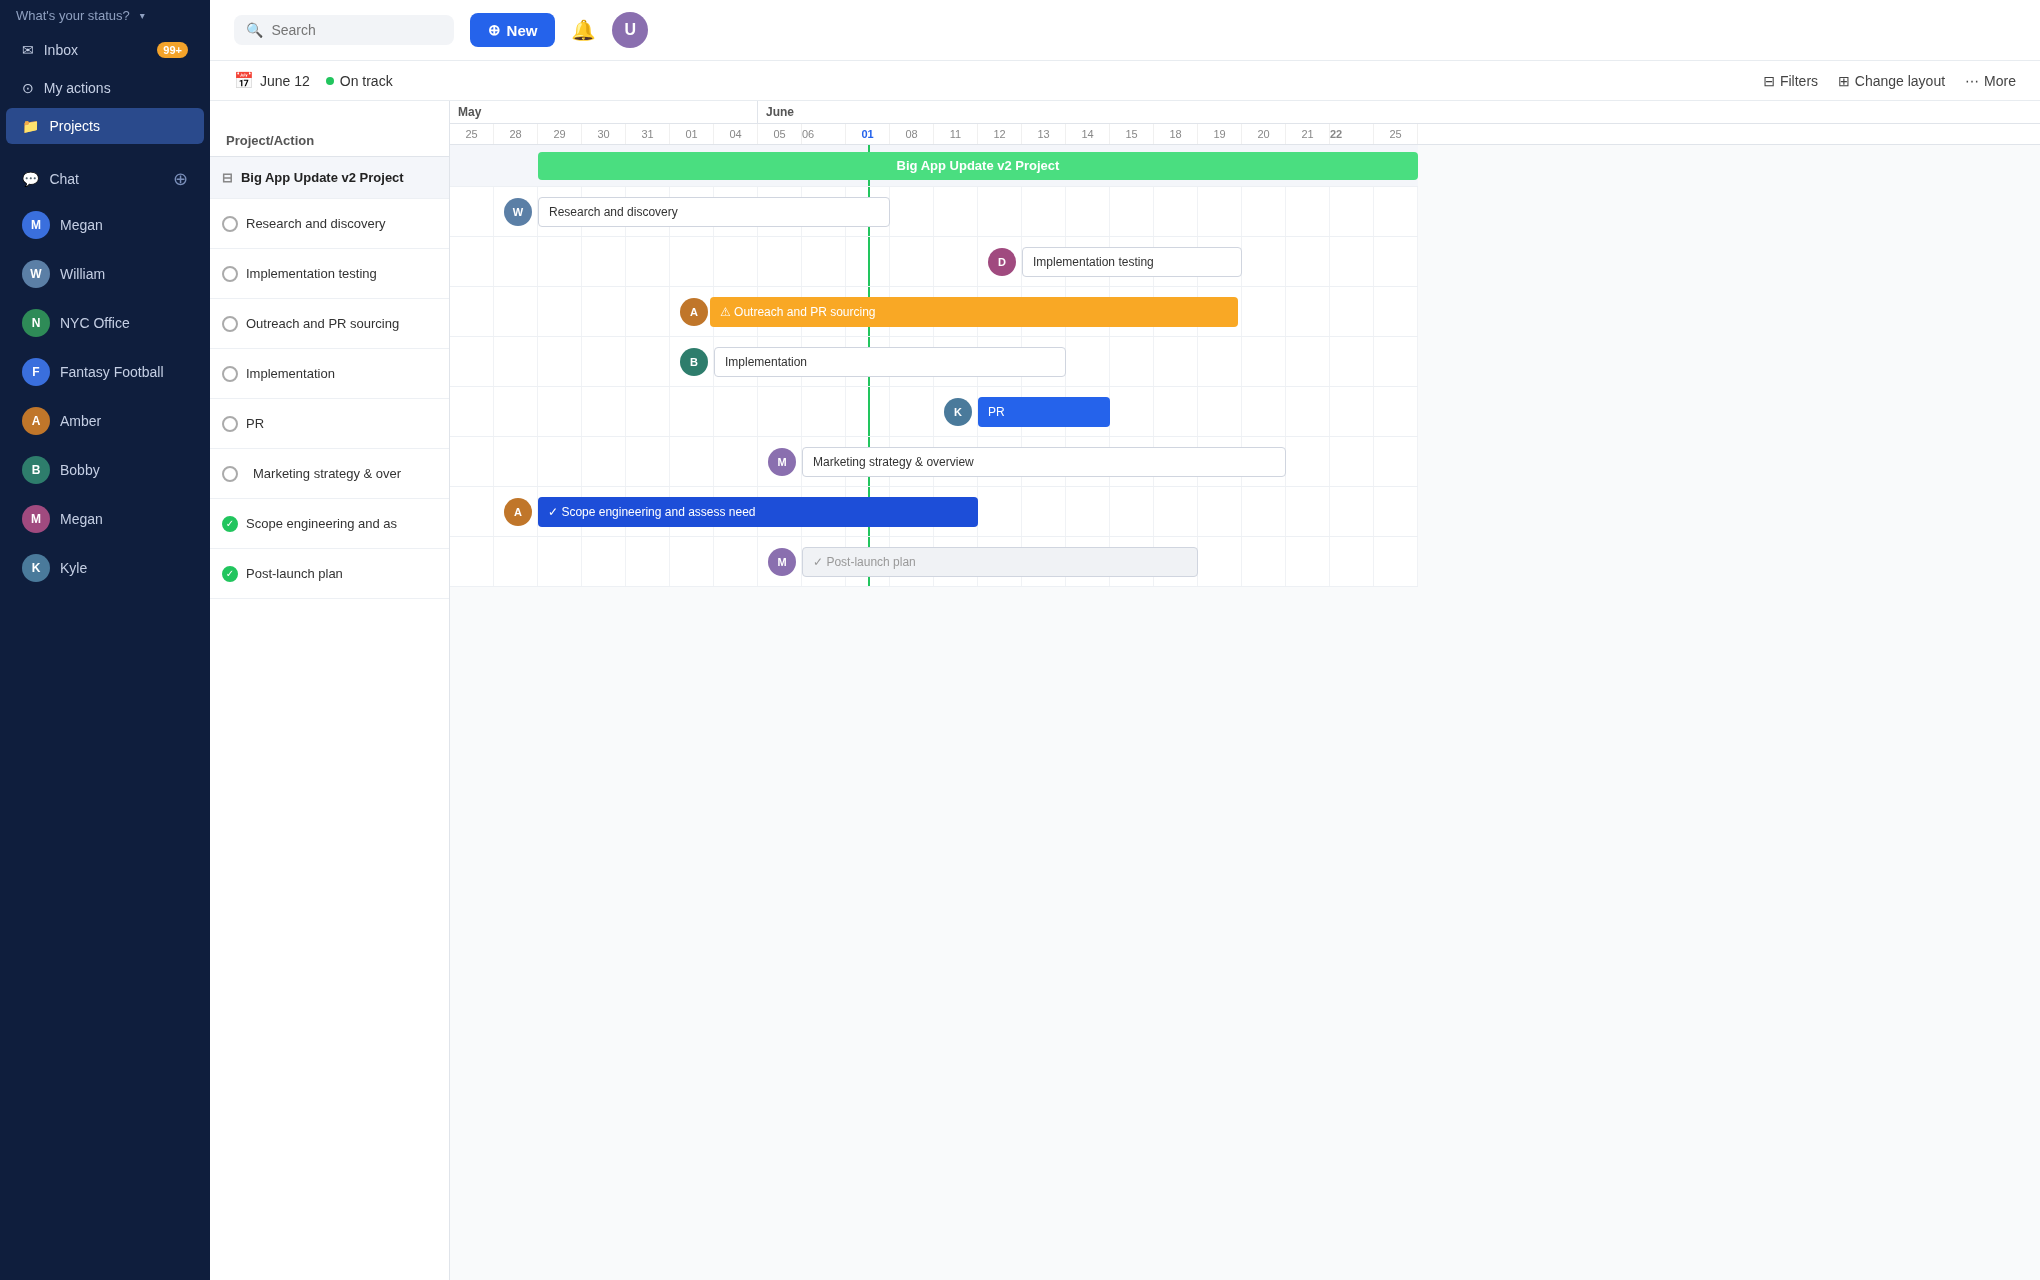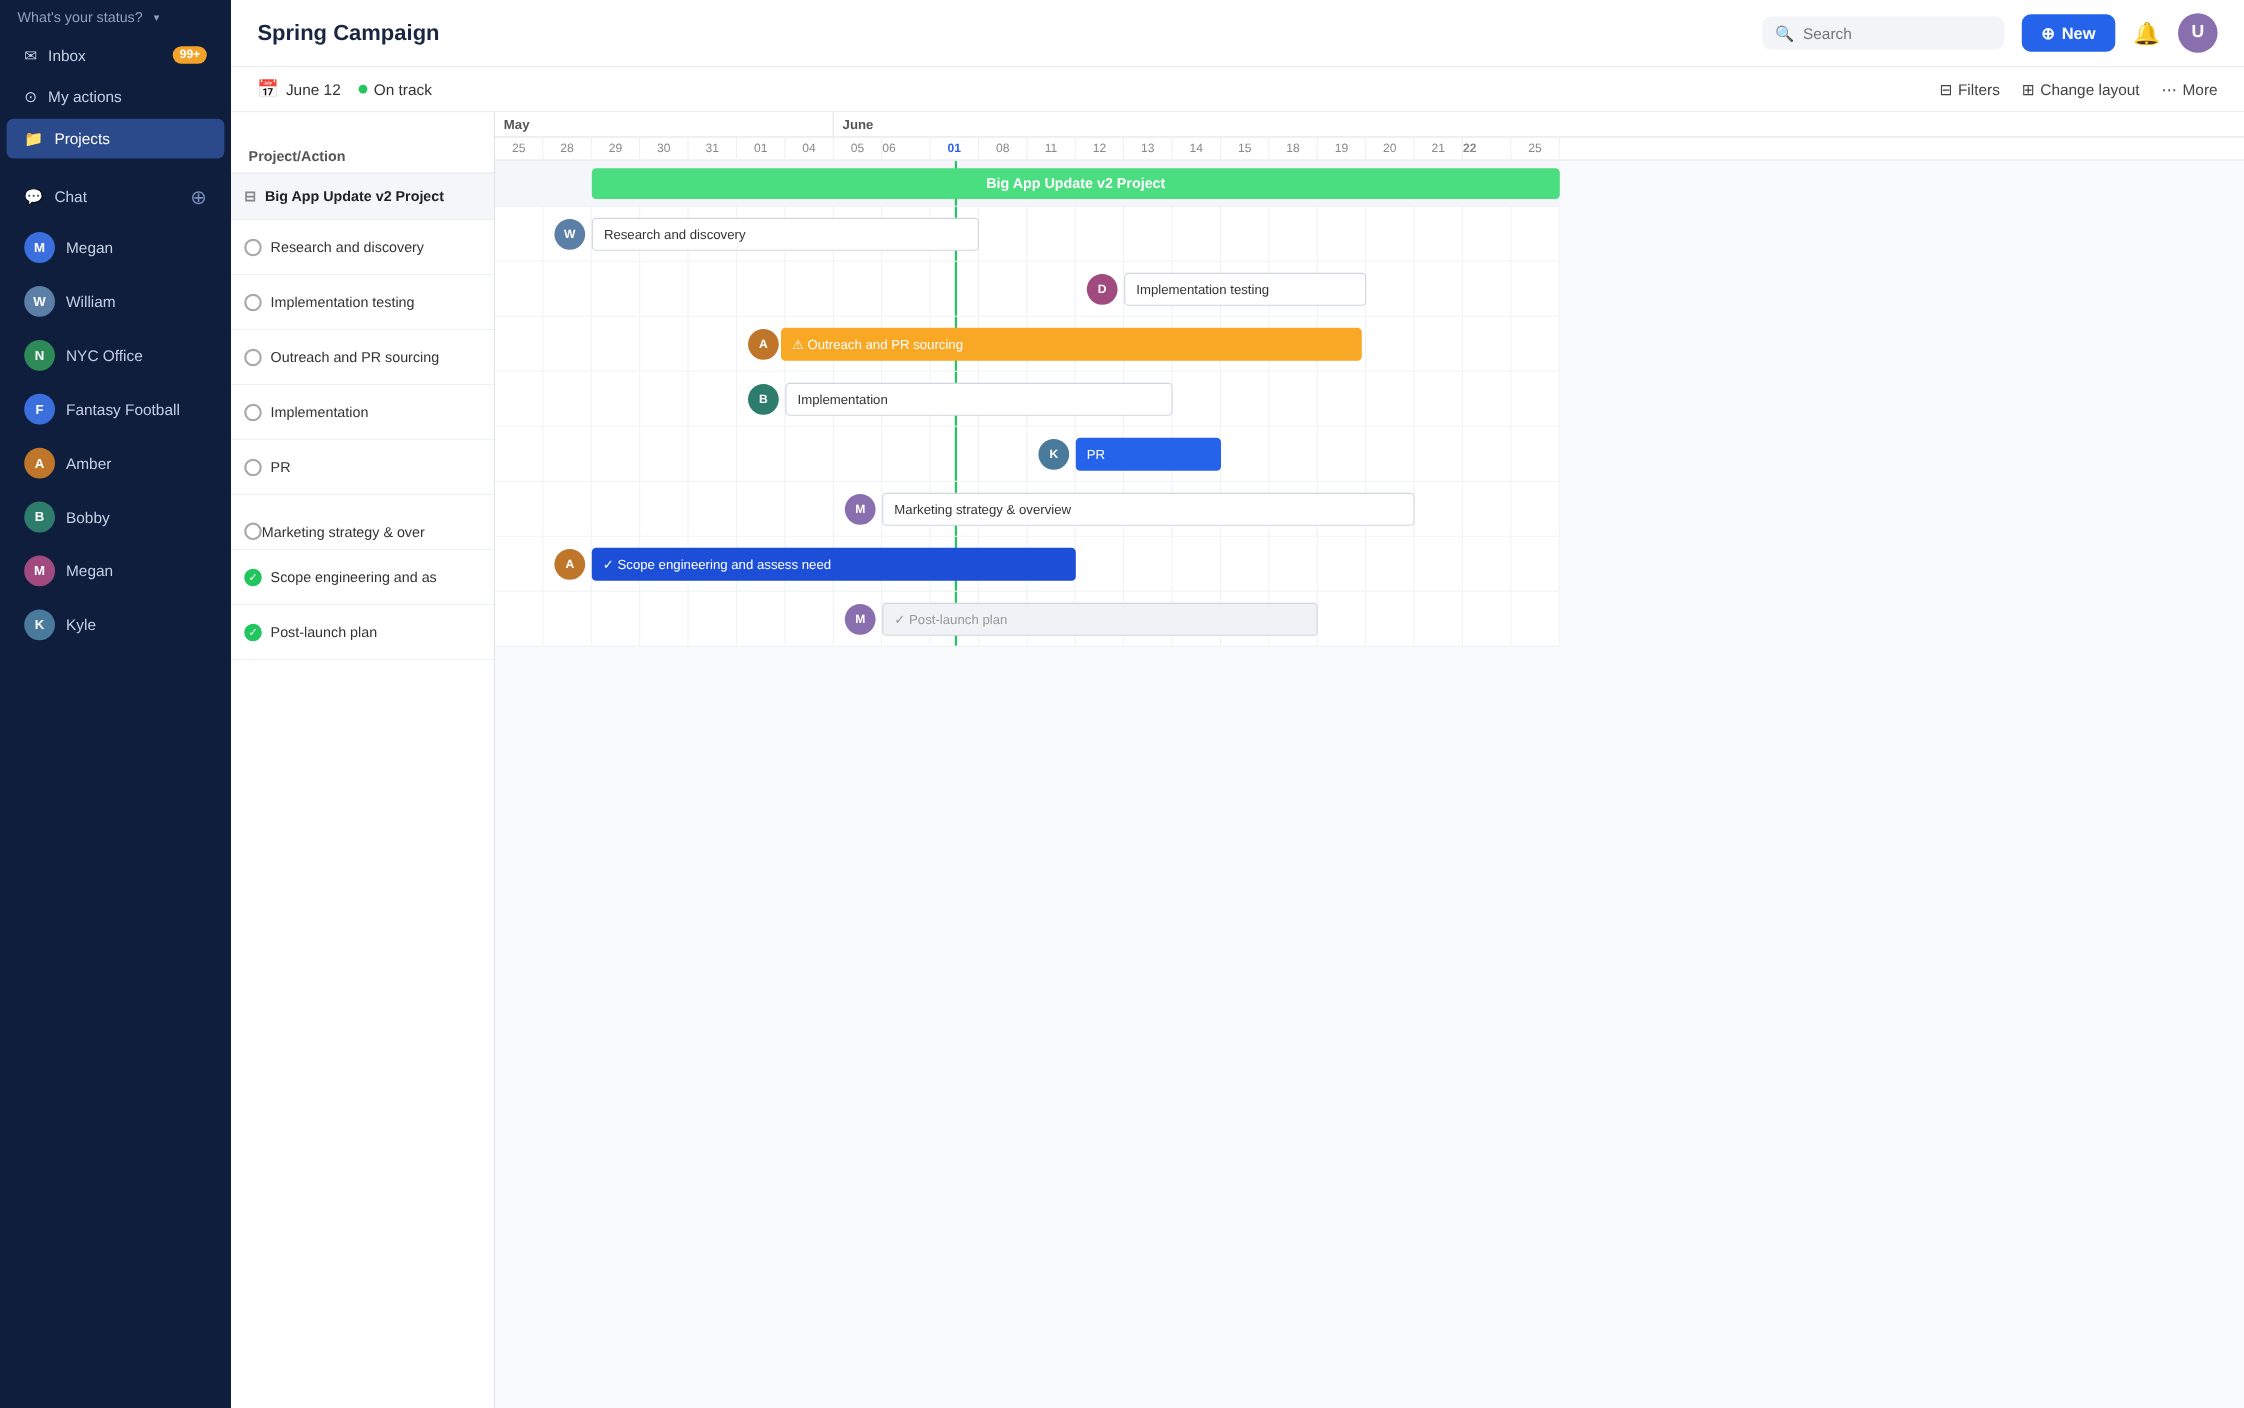--- a/index.html
+++ b/index.html
@@ -319,21 +319,20 @@
     <div class="sidebar-item">
       <div class="avatar-sm" style="background:#4a7a9b">K</div>
       <span>Kyle</span>
     </div>
   </div>
 </nav>
 
 <div class="main">
 
   <div class="topbar">
-    <span class="topbar-title">Spring Campaign</span>
 
     <div class="search-box">
       <span class="search-icon">🔍</span>
       <input type="text" placeholder="Search" style="">
     </div>
 
     <button class="new-btn">
       <span>⊕</span>
       <span>New</span>
     </button>
@@ -396,21 +395,21 @@
               <span>Outreach and PR sourcing</span>
             </div>
             <div style="display: flex; align-items: center; padding: 8px 12px; gap: 8px; font-size: 13px; color: rgb(51, 51, 51); border-bottom: 1px solid rgb(237, 240, 244); min-height: 50px;">
               <div style="width: 16px; height: 16px; border-radius: 50%; border: 2px solid rgb(170, 170, 170); flex-shrink: 0;"></div>
               <span>Implementation</span>
             </div>
             <div style="display: flex; align-items: center; padding: 8px 12px; gap: 8px; font-size: 13px; color: rgb(51, 51, 51); border-bottom: 1px solid rgb(237, 240, 244); min-height: 50px;">
               <div style="width: 16px; height: 16px; border-radius: 50%; border: 2px solid rgb(170, 170, 170); flex-shrink: 0;"></div>
               <span>PR</span>
             </div>
-            <div style="display: flex; align-items: flex-end; padding: 8px 12px; gap: 0; font-size: 13px; color: rgb(51, 51, 51); border-bottom: 1px solid rgb(237, 240, 244); min-height: 50px;">
+            <div style="display: flex; align-items: center; padding: 8px 12px; gap: 15px; font-size: 13px; color: rgb(51, 51, 51); border-bottom: 1px solid rgb(237, 240, 244); min-height: 50px;">
               <div style="width: 16px; height: 16px; border-radius: 50%; border: 2px solid rgb(170, 170, 170); flex-shrink: 0;"></div>
               <span>Marketing strategy &amp; over</span>
             </div>
             <div style="display: flex; align-items: center; padding: 8px 12px; gap: 8px; font-size: 13px; color: rgb(51, 51, 51); border-bottom: 1px solid rgb(237, 240, 244); min-height: 50px;">
               <div style="width: 16px; height: 16px; border-radius: 50%; border: 2px solid rgb(34, 197, 94); background: rgb(34, 197, 94); display: flex; align-items: center; justify-content: center; flex-shrink: 0;">
                 <span style="color:#fff;font-size:10px;">✓</span>
               </div>
               <span>Scope engineering and as</span>
             </div>
             <div style="display: flex; align-items: center; padding: 8px 12px; gap: 8px; font-size: 13px; color: rgb(51, 51, 51); border-bottom: 1px solid rgb(237, 240, 244); min-height: 50px;">

